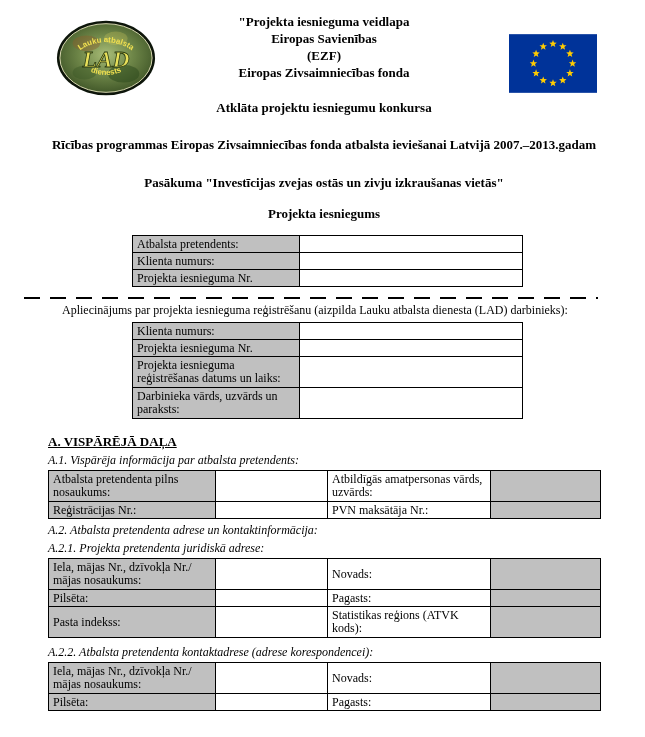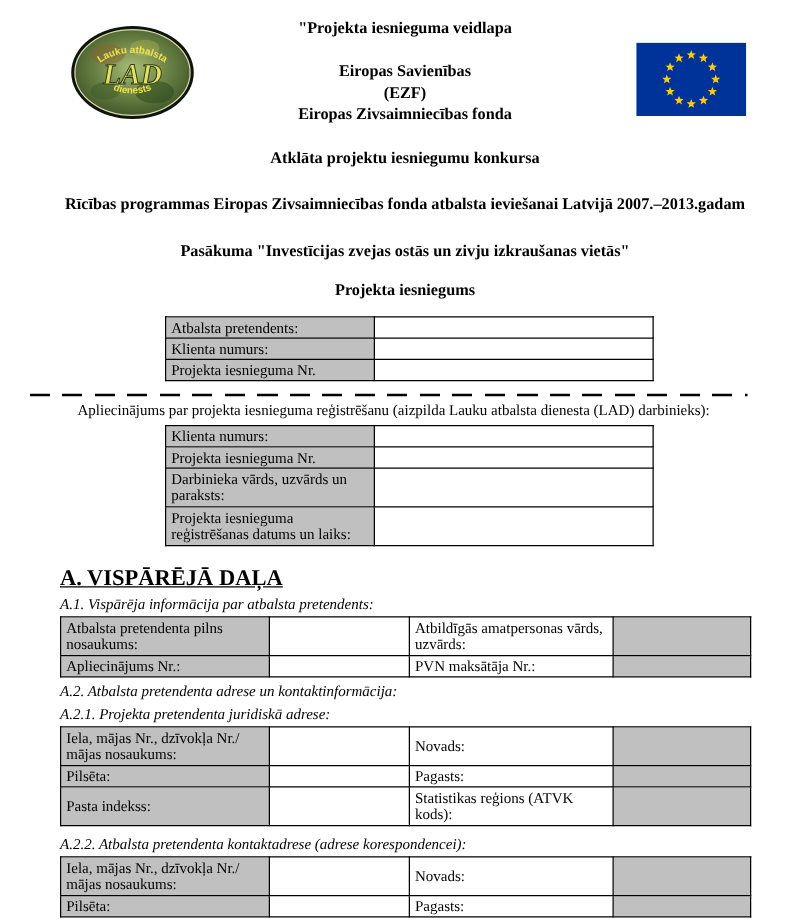--- a/index.html
+++ b/index.html
@@ -15,21 +15,21 @@
   }
   
   .lad-logo { position:absolute; left:55px; top:18px; width:102px; height:80px; }
   .eu-flag  { position:absolute; right:48px; top:34px; width:88px; height:59px; }
   .ladtxt { font-family:"Liberation Serif", serif; font-style:italic; font-weight:bold;
             font-size:24px; fill:#e8e05a; stroke:#2c3d14; stroke-width:0.8px; }
   .arc    { font-family:"Liberation Sans", sans-serif; font-weight:bold; font-size:8px; fill:#f0e050; }
   
   .c { text-align:center; font-weight:bold; font-size:13px; }
   .title { padding-top:6px; }
-  .org { margin-top:18px; line-height:17px; }
+  .org { line-height:17px; }
   .contest { margin-top:19px; }
   .programme { margin-top:20px; line-height:17px; max-width:565px; margin-left:auto; margin-right:auto; }
   .measure { margin-top:22px; }
   .application { margin-top:15px; }
   
   table.t { border-collapse:collapse; table-layout:fixed; }
   table.t td { border:1px solid #000; font-size:12px; padding:1px 4px; vertical-align:middle; line-height:13px; overflow:hidden; }
   td.lbl { background:#c0c0c0; }
   td.shaded { background:#c0c0c0; }
   table.narrow { margin-left:84px; width:390px; margin-top:13px; }
@@ -40,21 +40,21 @@
   table.reg { margin-top:4px; }
   table.wide { width:552px; margin-top:2px; }
   table.wide col.w1 { width:167px; }
   table.wide col.w2 { width:112px; }
   table.wide col.w3 { width:163px; }
   table.wide col.w4 { width:110px; }
   
   .dash { height:2px; margin:10px 0 0 -24px; width:574px;
           background:repeating-linear-gradient(to right, #000 0 16px, transparent 16px 26px); }
   .intro { margin-top:4px; font-size:12px; text-indent:14px; white-space:nowrap; }
-  .sectionA { margin-top:15px; font-weight:bold; text-decoration:underline; font-size:18px; }
+  .sectionA { margin-top:15px; font-weight:bold; text-decoration:underline; font-size:13px; }
   .sub { font-style:italic; font-size:12px; margin-top:3px; }
   .gap-a2 { margin-top:4px;font-style:italic; }
   .gap-a22 { margin-top:7px;font-style:italic; }
 </style>
 </head>
 <body>
 
 <div class="page">
 
   <div class="lad-logo">
@@ -145,25 +145,25 @@
     <tbody>
         <tr>
       <td class="lbl">Klienta numurs:</td>
       <td></td>
     </tr>
     <tr>
       <td class="lbl">Projekta iesnieguma Nr.</td>
       <td></td>
     </tr>
     <tr class="tall">
+      <td class="lbl">Projekta iesnieguma reģistrēšanas datums un laiks:</td>
+      <td></td>
+    </tr>
+    <tr class="tall">
       <td class="lbl">Darbinieka vārds, uzvārds un paraksts:</td>
-      <td></td>
-    </tr>
-    <tr class="tall">
-      <td class="lbl">Projekta iesnieguma reģistrēšanas datums un laiks:</td>
       <td></td>
     </tr>
   </tbody>
     </table>
 
   <div class="sectionA">A. VISPĀRĒJĀ DAĻA</div>
   <div class="sub">A.1. Vispārēja informācija par atbalsta pretendents:</div>
 
   <table class="t wide">
     <colgroup>
@@ -173,21 +173,21 @@
         <col class="w4">
       </colgroup>
     <tbody>
         <tr class="tall">
       <td class="lbl">Atbalsta pretendenta pilns nosaukums:</td>
       <td></td>
       <td>Atbildīgās amatpersonas vārds, uzvārds:</td>
       <td class="shaded"></td>
     </tr>
     <tr>
-      <td class="lbl">Apliecinājums Nr.:</td>
+      <td class="lbl">Reģistrācijas Nr.:</td>
       <td></td>
       <td>PVN maksātāja Nr.:</td>
       <td class="shaded"></td>
     </tr>
   </tbody>
     </table>
 
   <div class="sub gap-a2">A.2. Atbalsta pretendenta adrese un kontaktinformācija:</div>
   <div class="sub">A.2.1. Projekta pretendenta juridiskā adrese:</div>
 

